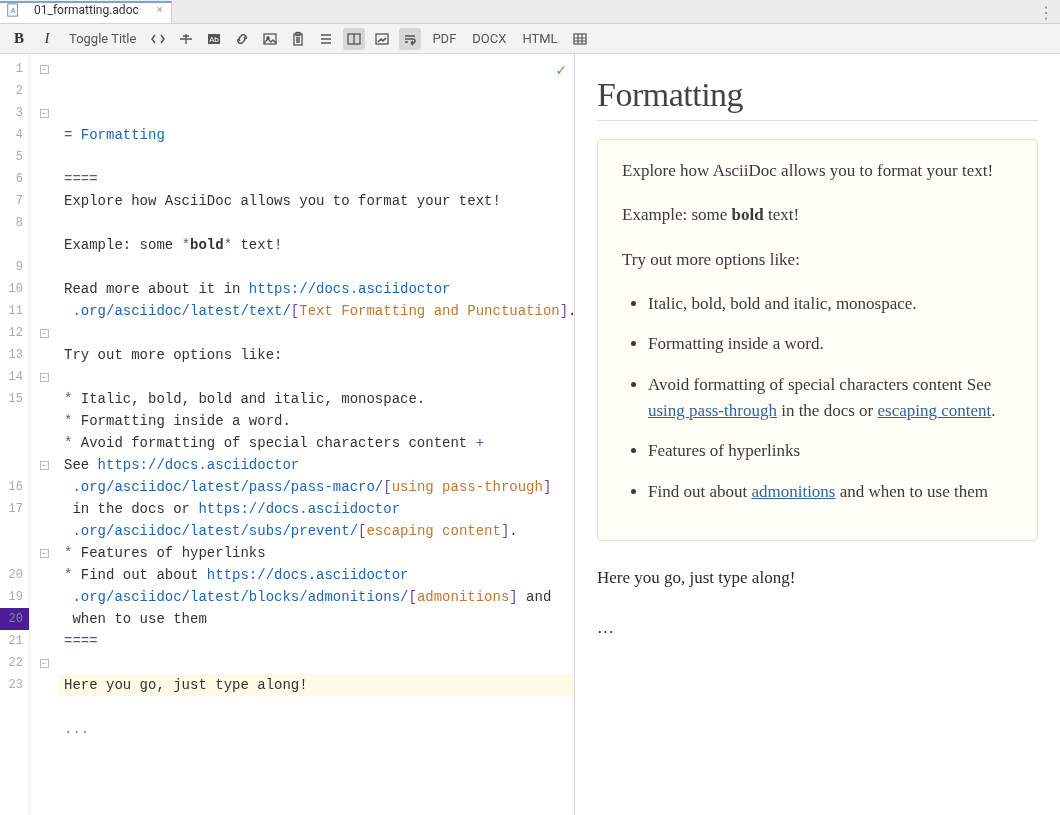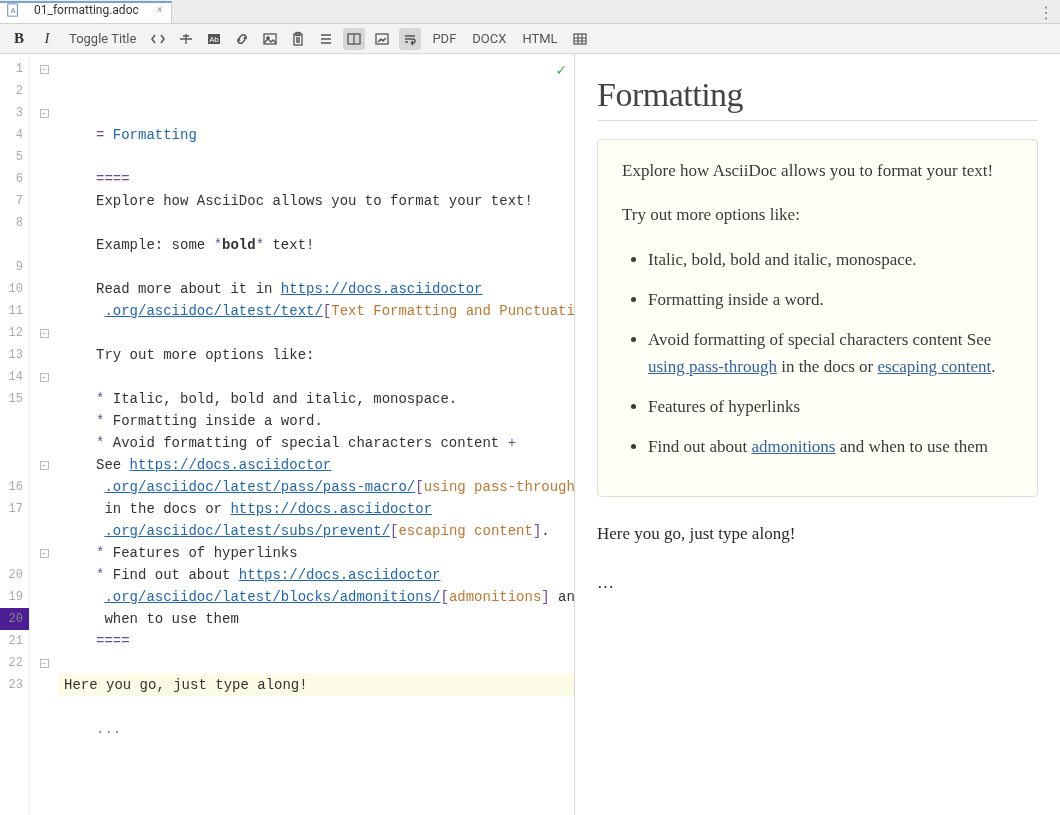--- a/index.html
+++ b/index.html
@@ -103,25 +103,25 @@
   }
   .fold-mark::before { content: "−"; }
   .code {
     flex: 1;
     padding: 4px 4px 4px 6px;
     white-space: pre;
     color: #333;
     position: relative;
     overflow: hidden;
   }
-  .code-line { height: 22px; margin-left: 32px; }
+  .code-line { height: 22px; }
   .code-line.hl { background: #fcfbe6; margin-left:-6px; padding-left:6px; margin-right:-4px; padding-right:4px;}
   .k-prp { color: #6a4aa0; font-weight: 500;}
   .k-bold { font-weight: bold; }
-  .k-link { color: #1f66b0; text-decoration: underline; }
+  .k-link { color: #1f66b0; }
   .k-org   { color: #c07830; }
   .k-gray  { color: #888; }
   .k-head  { color: #1f66b0; font-weight: 500; }
   .check {
     position: absolute; right: 8px; top: 6px;
     color: #4caf50; font-size: 16px; font-weight: bold;
   }
   
   .preview-pane {
     flex: 1;
@@ -332,20 +332,23 @@
       </div>
     <div class="code" id="code">
       <span class="check">✓</span>
     <div class="code-line"><span class="k-prp">= </span><span class="k-head">Formatting</span></div><div class="code-line"></div><div class="code-line"><span class="k-prp">====</span></div><div class="code-line"><span>Explore how AsciiDoc allows you to format your text!</span></div><div class="code-line"></div><div class="code-line"><span>Example: some </span><span class="k-prp">*</span><span class="k-bold">bold</span><span class="k-prp">*</span><span> text!</span></div><div class="code-line"></div><div class="code-line"><span>Read more about it in </span><span class="k-link">https://docs.asciidoctor</span></div><div class="code-line"><span> </span><span class="k-link">.org/asciidoc/latest/text/</span><span class="k-prp">[</span><span class="k-org">Text Formatting and Punctuation</span><span class="k-prp">]</span><span>.</span></div><div class="code-line"></div><div class="code-line"><span>Try out more options like:</span></div><div class="code-line"></div><div class="code-line"><span class="k-prp">* </span><span>Italic, bold, bold and italic, monospace.</span></div><div class="code-line"><span class="k-prp">* </span><span>Formatting inside a word.</span></div><div class="code-line"><span class="k-prp">* </span><span>Avoid formatting of special characters content </span><span class="k-prp">+</span></div><div class="code-line"><span>See </span><span class="k-link">https://docs.asciidoctor</span></div><div class="code-line"><span> </span><span class="k-link">.org/asciidoc/latest/pass/pass-macro/</span><span class="k-prp">[</span><span class="k-org">using pass-through</span><span class="k-prp">]</span></div><div class="code-line"><span> in the docs or </span><span class="k-link">https://docs.asciidoctor</span></div><div class="code-line"><span> </span><span class="k-link">.org/asciidoc/latest/subs/prevent/</span><span class="k-prp">[</span><span class="k-org">escaping content</span><span class="k-prp">]</span><span>.</span></div><div class="code-line"><span class="k-prp">* </span><span>Features of hyperlinks</span></div><div class="code-line"><span class="k-prp">* </span><span>Find out about </span><span class="k-link">https://docs.asciidoctor</span></div><div class="code-line"><span> </span><span class="k-link">.org/asciidoc/latest/blocks/admonitions/</span><span class="k-prp">[</span><span class="k-org">admonitions</span><span class="k-prp">]</span><span> and</span></div><div class="code-line"><span> when to use them</span></div><div class="code-line"><span class="k-prp">====</span></div><div class="code-line"></div><div class="code-line hl"><span>Here you go, just type along!</span></div><div class="code-line"></div><div class="code-line"><span class="k-gray">...</span></div><div class="code-line"></div></div>
   </div>
 
   <div class="preview-pane">
     <h1>Formatting</h1>
     <div class="abstract">
       <p>Explore how AsciiDoc allows you to format your text!</p>
+      <p>
+        <span>Example: some </span><strong>bold</strong><span> text!</span>
+      </p>
       <p>Try out more options like:</p>
       <ul>
         <li>Italic, bold, bold and italic, monospace.</li>
         <li>Formatting inside a word.</li>
         <li>
           <span>Avoid formatting of special characters content See </span><a href="#">using pass-through</a><span> in the docs or </span><a href="#">escaping content</a><span>.</span>
         </li>
         <li>Features of hyperlinks</li>
         <li>
           <span>Find out about </span><a href="#">admonitions</a><span> and when to use them</span>

